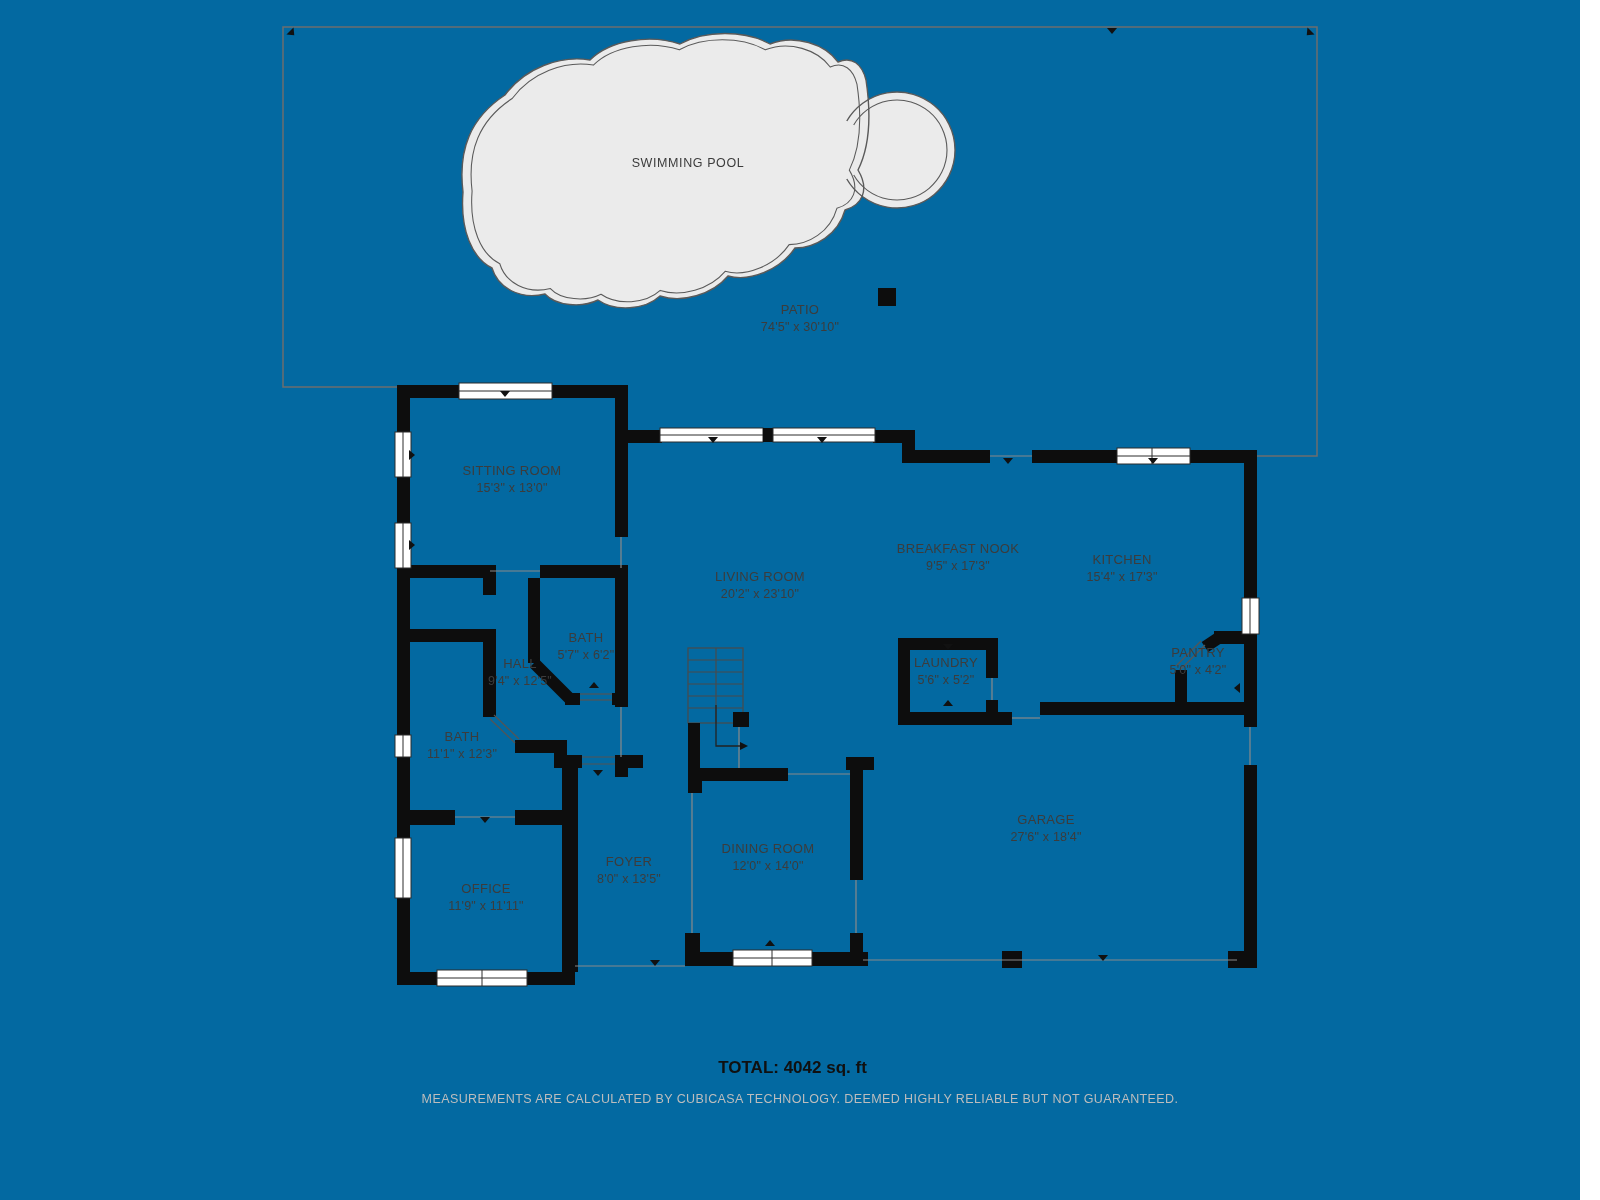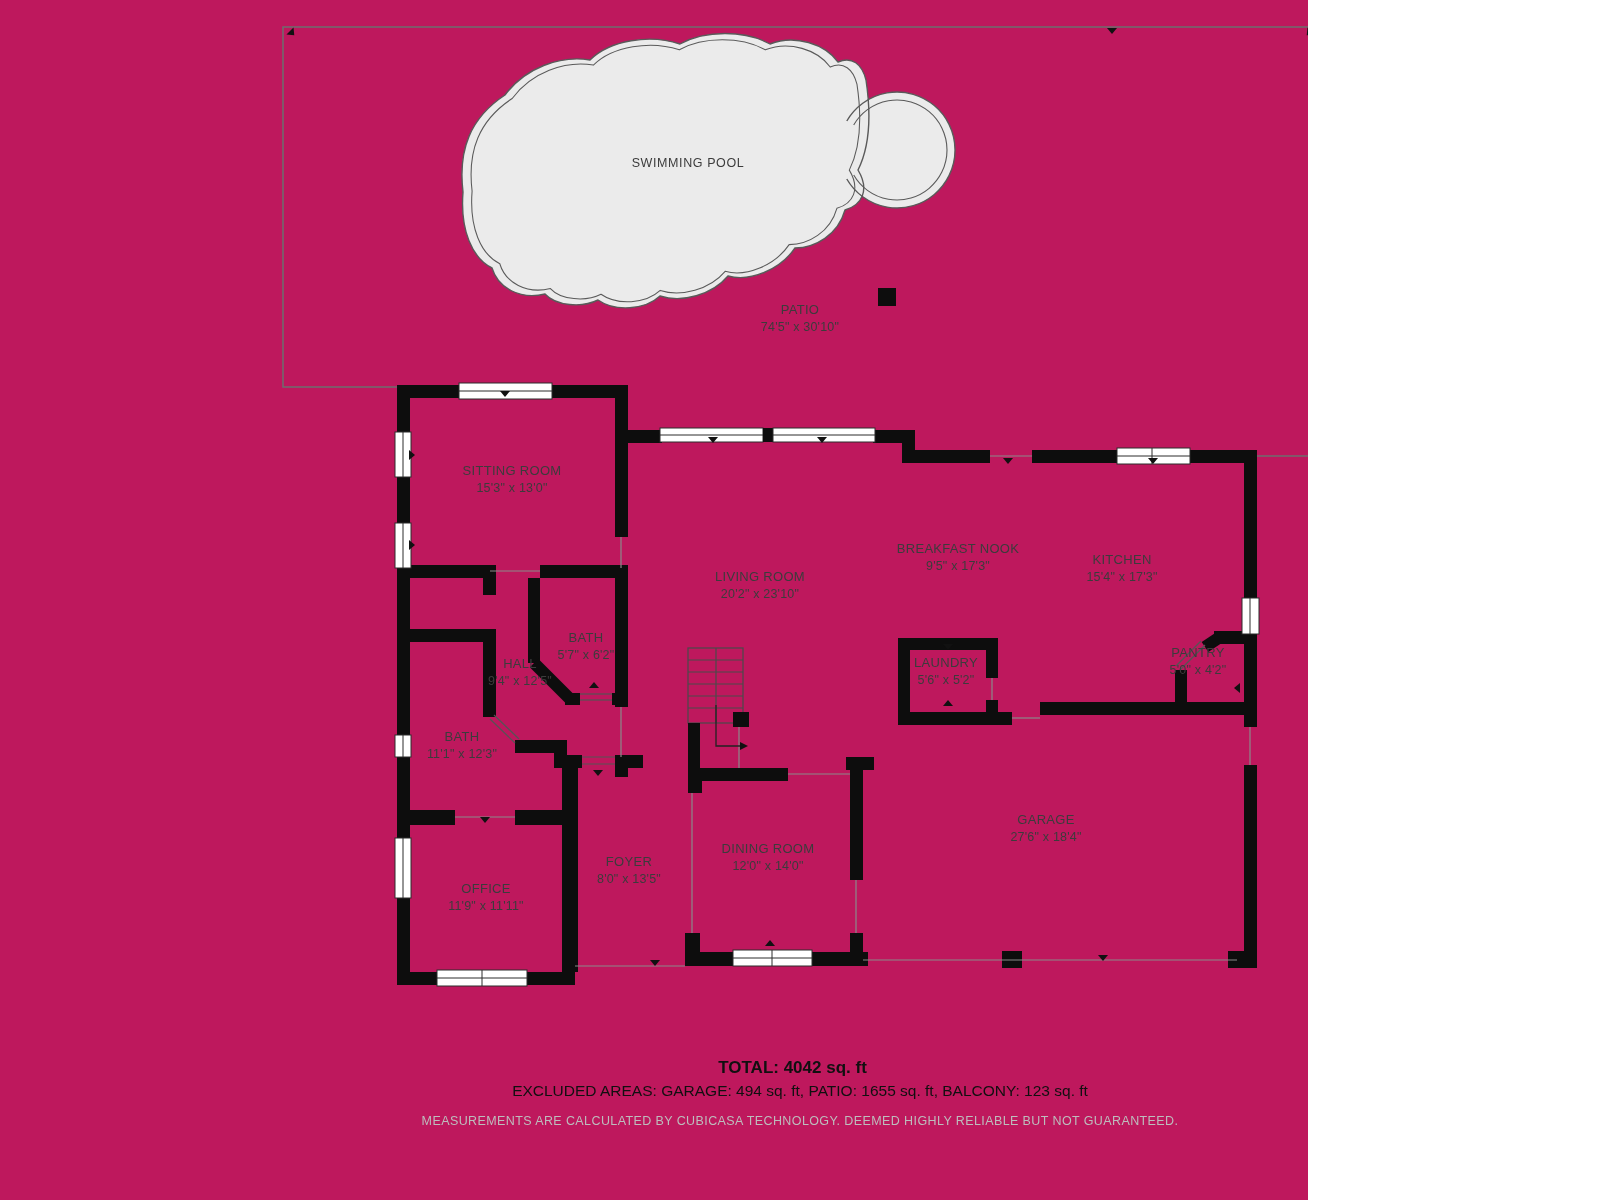--- a/index.html
+++ b/index.html
@@ -1,16 +1,16 @@
 <!DOCTYPE html>
 <html><head>
 <meta charset="utf-8">
 <style>
   html,body{margin:0;padding:0;background:#ffffff;}
-  #stage{position:relative;width:1308px;height:1200px;background:#be185d;overflow:hidden;
+  #stage{position:relative;width:1580px;height:1200px;background:#0369a1;overflow:hidden;
          font-family:"Liberation Sans", sans-serif;}
   svg text{font-family:"Liberation Sans", sans-serif;fill:#3c3c3c;}
   .room-name{font-size:13px;letter-spacing:.3px;}
   .room-dims{font-size:12.5px;letter-spacing:.2px;}
   .pool-name{font-size:12.5px;letter-spacing:.6px;}
   .wall{fill:#0d0d0d;}
   .win{fill:#ffffff;stroke:#2c2c2c;stroke-width:1;}
   .winline{stroke:#2c2c2c;stroke-width:1;}
   .thin{stroke:#8a8a8a;stroke-width:1.2;fill:none;}
   .dbl{stroke:#555;stroke-width:1.2;fill:none;}
@@ -299,16 +299,15 @@
   </g>
   <g>
     <text class="room-name" x="1046" y="824" text-anchor="middle">GARAGE</text>
     <text class="room-dims" x="1046" y="841" text-anchor="middle">27'6" x 18'4"</text>
   </g>
 </svg>
 
 
 <div id="summary">
   <div class="total">TOTAL: 4042 sq. ft</div>
-  <div class="line">EXCLUDED AREAS: GARAGE: 494 sq. ft, PATIO: 1655 sq. ft, BALCONY: 123 sq. ft</div>
   <div class="disclaimer">MEASUREMENTS ARE CALCULATED BY CUBICASA TECHNOLOGY. DEEMED HIGHLY RELIABLE BUT NOT GUARANTEED.</div>
 </div>
 </div>
 
 </body></html>

